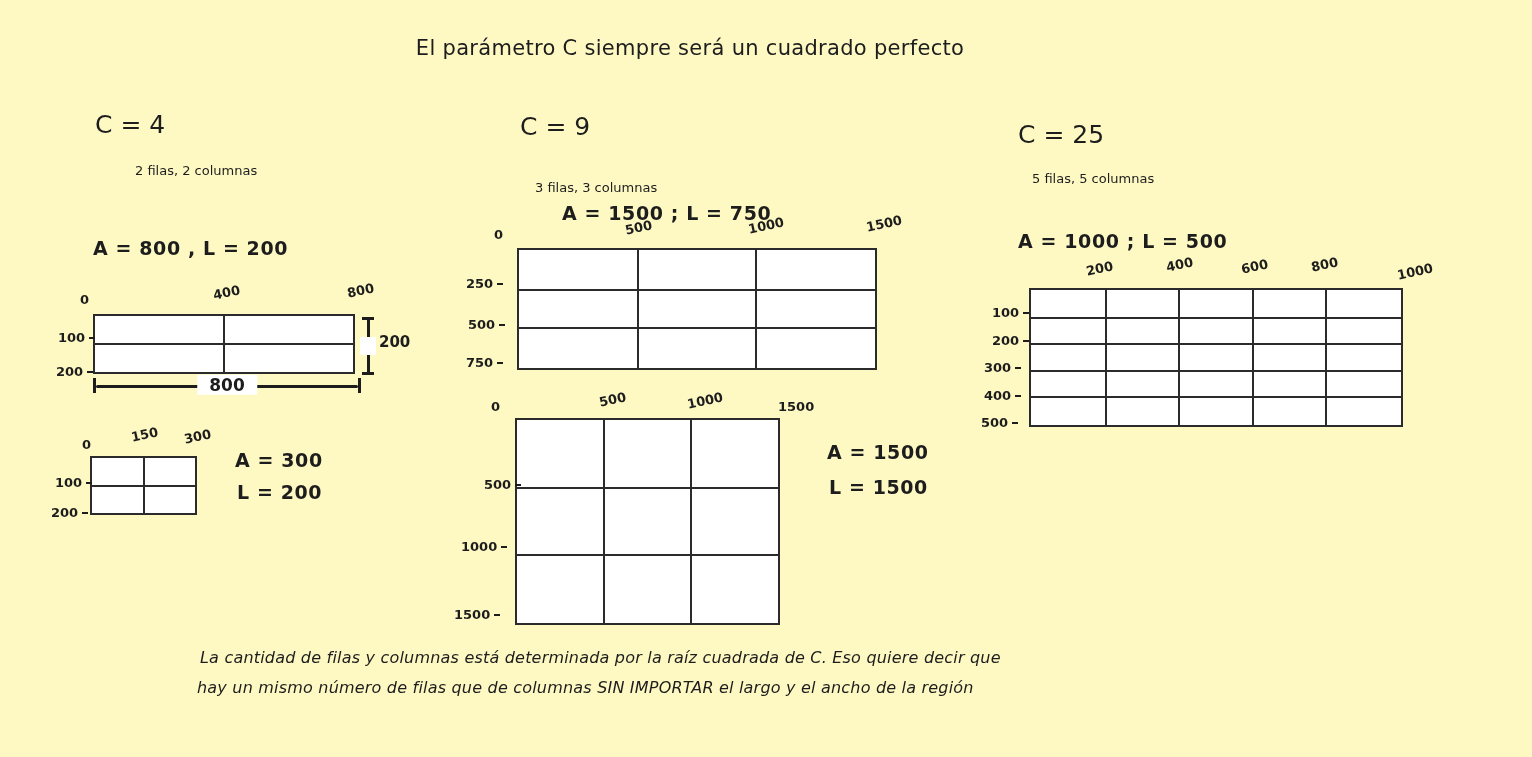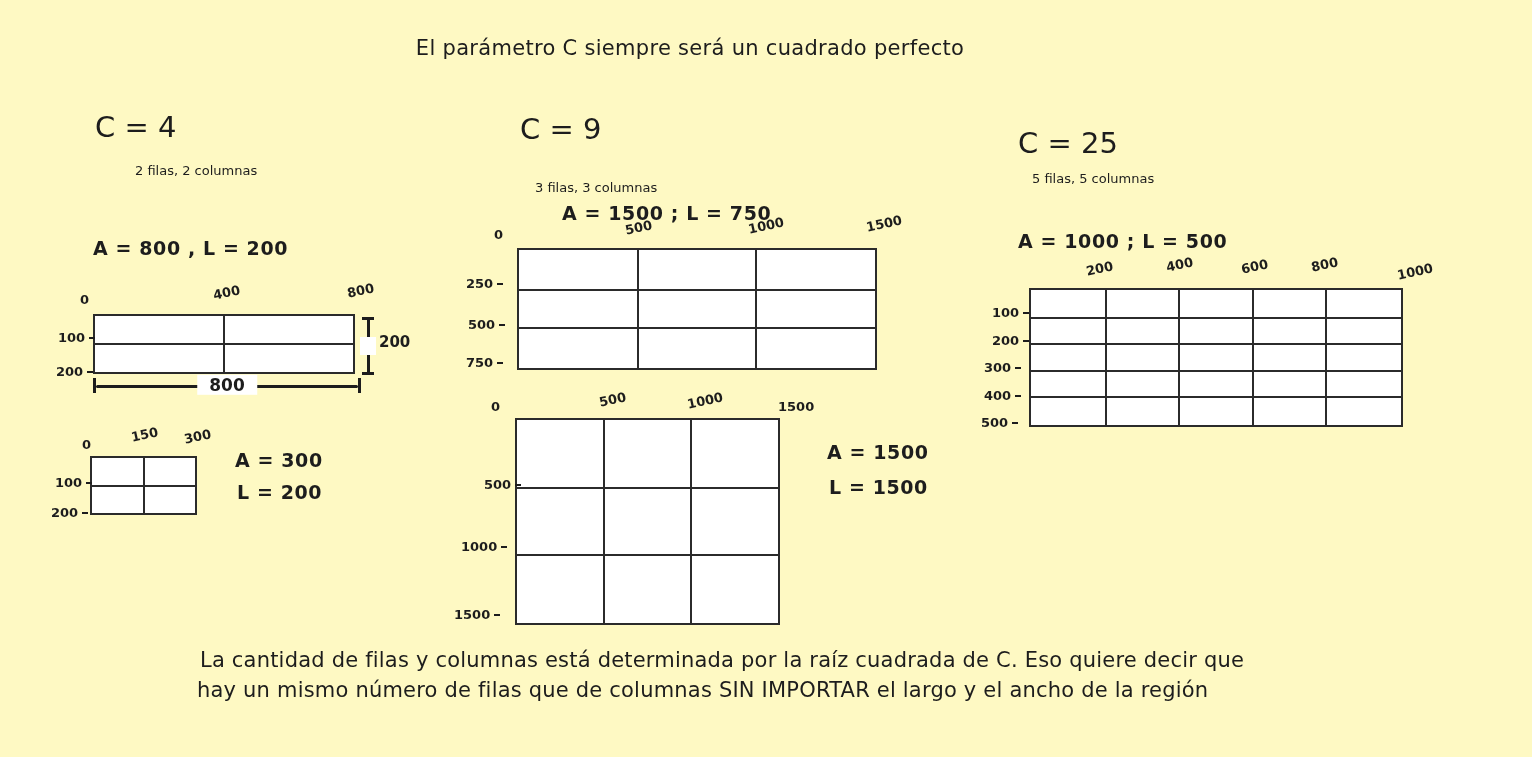--- a/index.html
+++ b/index.html
@@ -2,25 +2,25 @@
 <html><head>
 <meta charset="utf-8">
 <style>
   html,body { margin:0; padding:0; background:#ffffff; }
   .canvas {
     position:relative; width:1532px; height:757px; background:#fef9c3;
     font-family:"DejaVu Sans", sans-serif; color:#1d1d1d; overflow:hidden;
   }
   .hw { position:absolute; white-space:nowrap; color:#1d1d1d; }
   .title { font-size:21px; letter-spacing:0.3px; text-align:center; }
-  .c-label { font-size:29px; }
+  .c-label { font-size:25px; }
   .dims { font-size:13px; }
   .params { font-size:19px; font-weight:700; letter-spacing:0.6px; }
   .side { font-size:19px; font-weight:700; letter-spacing:0.6px; }
-  .footer { font-size:21px; letter-spacing:0.2px; }
+  .footer { font-size:16px; letter-spacing:0.2px;font-style:italic; }
 
   .tick { position:absolute; font-size:13px; font-weight:700; white-space:nowrap; }
   .tilt { transform:rotate(-12deg); }
   .ytick::after {
     content:""; display:inline-block; width:6px; height:2px;
     background:#1d1d1d; margin-left:4px; vertical-align:3px;
   }
 
   .grid {
     position:absolute; box-sizing:border-box;
@@ -110,21 +110,21 @@
   <span class="tick" style="left:491px;top:399px">0</span>
   <span class="tick tilt" style="left:599px;top:392px">500</span>
   <span class="tick tilt" style="left:687px;top:393px">1000</span>
   <span class="tick" style="left:778px;top:399px">1500</span>
   <span class="tick ytick" style="left:484px;top:477px">500</span>
   <span class="tick ytick" style="left:461px;top:539px">1000</span>
   <span class="tick ytick" style="left:454px;top:607px">1500</span>
   <div class="hw side" style="left:827px;top:441px">A = 1500</div>
   <div class="hw side" style="left:829px;top:476px">L = 1500</div>
 
-  <div class="hw c-label" style="left:1018px;top:126px">C = 25</div>
+  <div class="hw c-label" style="left:1018px;top:120px">C = 25</div>
   <div class="hw dims" style="left:1032px;top:171px">5 filas, 5 columnas</div>
   <div class="hw params" style="left:1018px;top:230px">A = 1000  ;   L = 500</div>
 
   <div class="grid g5" style="left:1029px;top:288px;width:374px;height:139px"></div>
   <span class="tick tilt" style="left:1086px;top:261px">200</span>
   <span class="tick tilt" style="left:1166px;top:257px">400</span>
   <span class="tick tilt" style="left:1241px;top:259px">600</span>
   <span class="tick tilt" style="left:1311px;top:257px">800</span>
   <span class="tick tilt" style="left:1397px;top:264px">1000</span>
   <span class="tick ytick" style="left:992px;top:305px">100</span>

